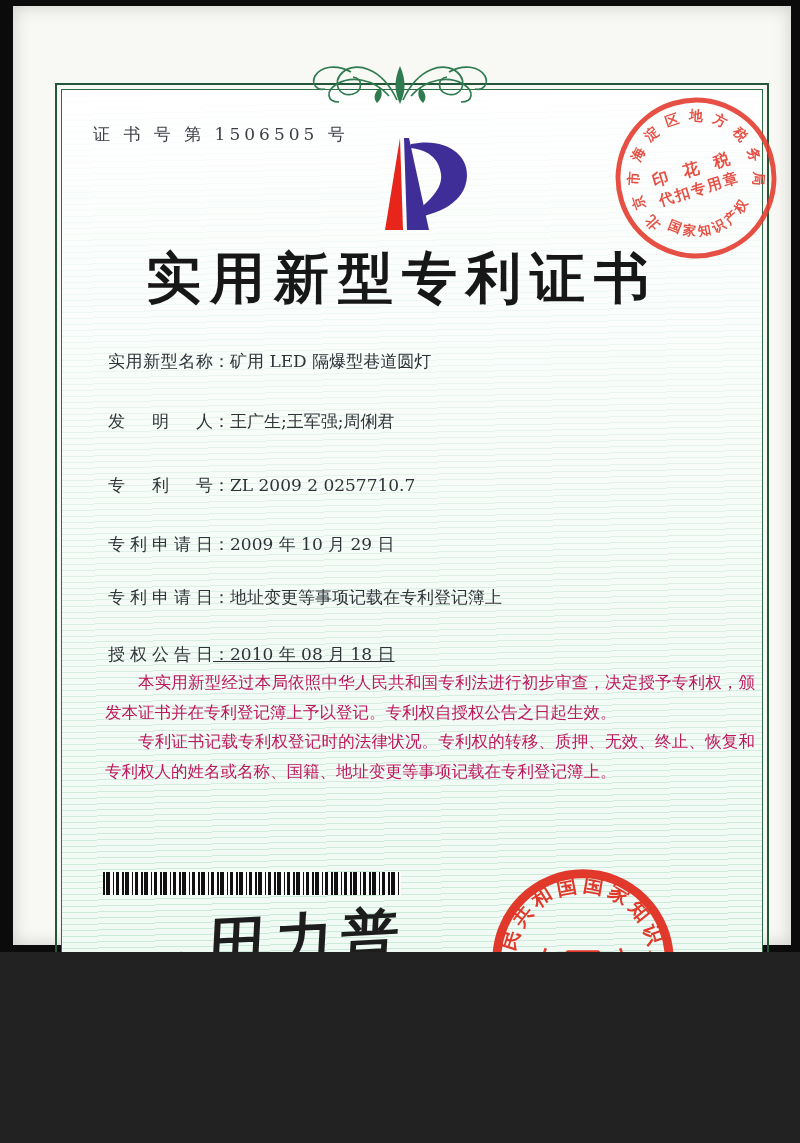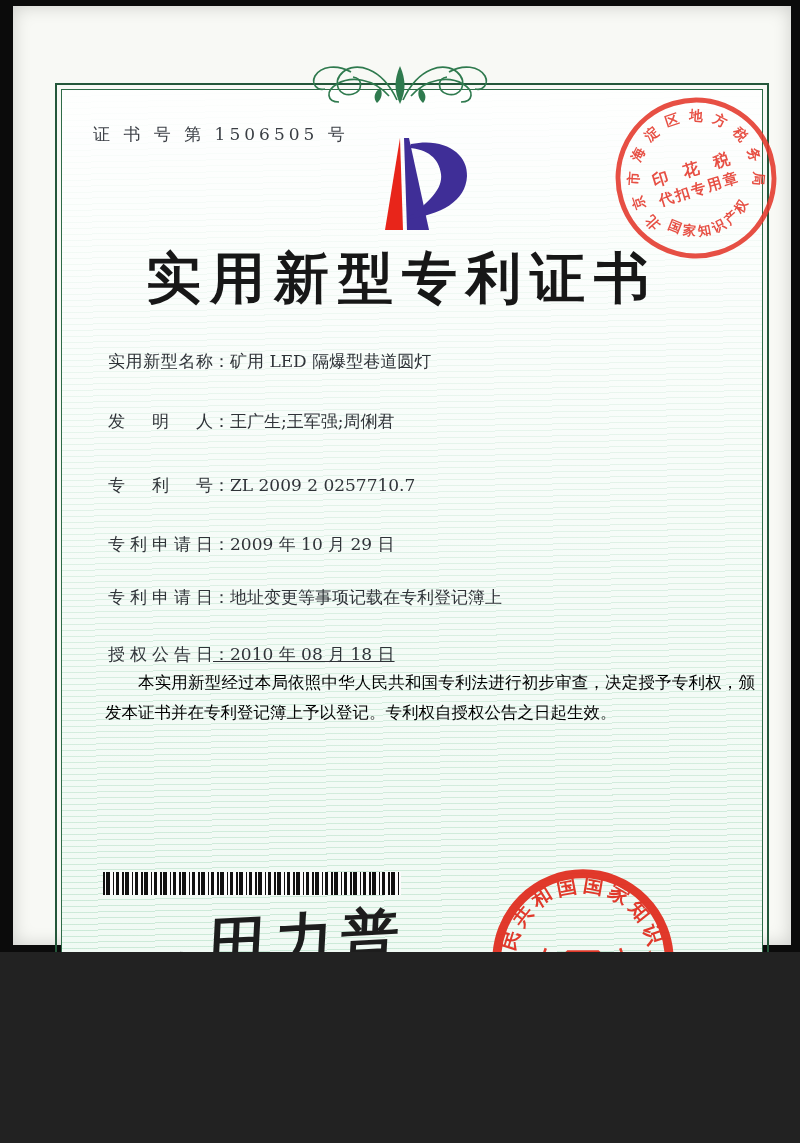--- a/index.html
+++ b/index.html
@@ -24,21 +24,21 @@
   .fields{left:95px;top:344px;width:620px;}
   .frow{position:absolute;left:0;font-size:17px;color:#2f3338;white-space:nowrap;}
   .frow:nth-child(1){top:0;}
   .frow:nth-child(2){top:60px;}
   .frow:nth-child(3){top:124px;}
   .frow:nth-child(4){top:171px;margin-top:12px;}
   .frow:nth-child(5){top:236px;}
   .frow:nth-child(6){top:293px;text-decoration:underline;}
   .fl{display:inline-block;width:105px;text-align:justify;text-align-last:justify;}
   .body-text{left:92px;top:662px;width:650px;font-size:16.5px;line-height:1.79;
-             color:#000000;text-align:justify;}
+             color:#be185d;text-align:justify;}
   .body-text p{margin:0;text-indent:2em;}
   .barcode{left:90px;top:866px;width:298px;height:23px;
     background:repeating-linear-gradient(90deg,
       #101010 0 2px,#fbfbfb 2px 3px,#101010 3px 7px,#fbfbfb 7px 10px,
       #101010 10px 11px,#fbfbfb 11px 13px,#101010 13px 16px,#fbfbfb 16px 19px);}
   .director{left:128px;top:941px;font-size:27px;letter-spacing:6px;color:#2b2e33;}
   .signature{left:196px;top:896px;font-size:58px;font-weight:bold;color:#1d1d1d;
              transform:rotate(-3deg) skewX(-6deg);letter-spacing:8px;font-family:"DejaVu Serif",serif;}
   .seal{left:472px;top:856px;width:196px;height:196px;opacity:.93;}
   .seal-date{left:497px;top:1001px;font-size:17.5px;font-weight:bold;color:#101010;letter-spacing:1px;}
@@ -128,20 +128,21 @@
       <div class="frow"><span class="fl">实用新型名称</span><span>：</span><span>矿用 LED 隔爆型巷道圆灯</span></div>
       <div class="frow"><span class="fl">发明人</span><span>：</span><span>王广生;王军强;周俐君</span></div>
       <div class="frow"><span class="fl">专利号</span><span>：</span><span>ZL 2009 2 0257710.7</span></div>
       <div class="frow"><span class="fl">专利申请日</span><span>：</span><span>2009 年 10 月 29 日</span></div>
       <div class="frow"><span class="fl">专利申请日</span><span>：</span><span>地址变更等事项记载在专利登记簿上</span></div>
       <div class="frow"><span class="fl">授权公告日</span><span>：</span><span>2010 年 08 月 18 日</span></div>
     </div>
 
     <div class="abs body-text">
       <p>本实用新型经过本局依照中华人民共和国专利法进行初步审查，决定授予专利权，颁发本证书并在专利登记簿上予以登记。专利权自授权公告之日起生效。</p>
+      <p>专利证书记载专利权登记时的法律状况。专利权的转移、质押、无效、终止、恢复和专利权人的姓名或名称、国籍、地址变更等事项记载在专利登记簿上。</p>
     </div>
 
     <div class="abs barcode"></div>
 
     <div class="abs director">局长</div>
     <div class="abs signature">田力普</div>
 
     <svg class="abs seal" viewBox="-100 -100 200 200">
       <circle r="88" fill="none" stroke="#e02b1c" stroke-width="9"></circle>
       <path id="sealArc" d="M -40,57 A 69.6,69.6 0 1 1 40,57" fill="none"></path>

